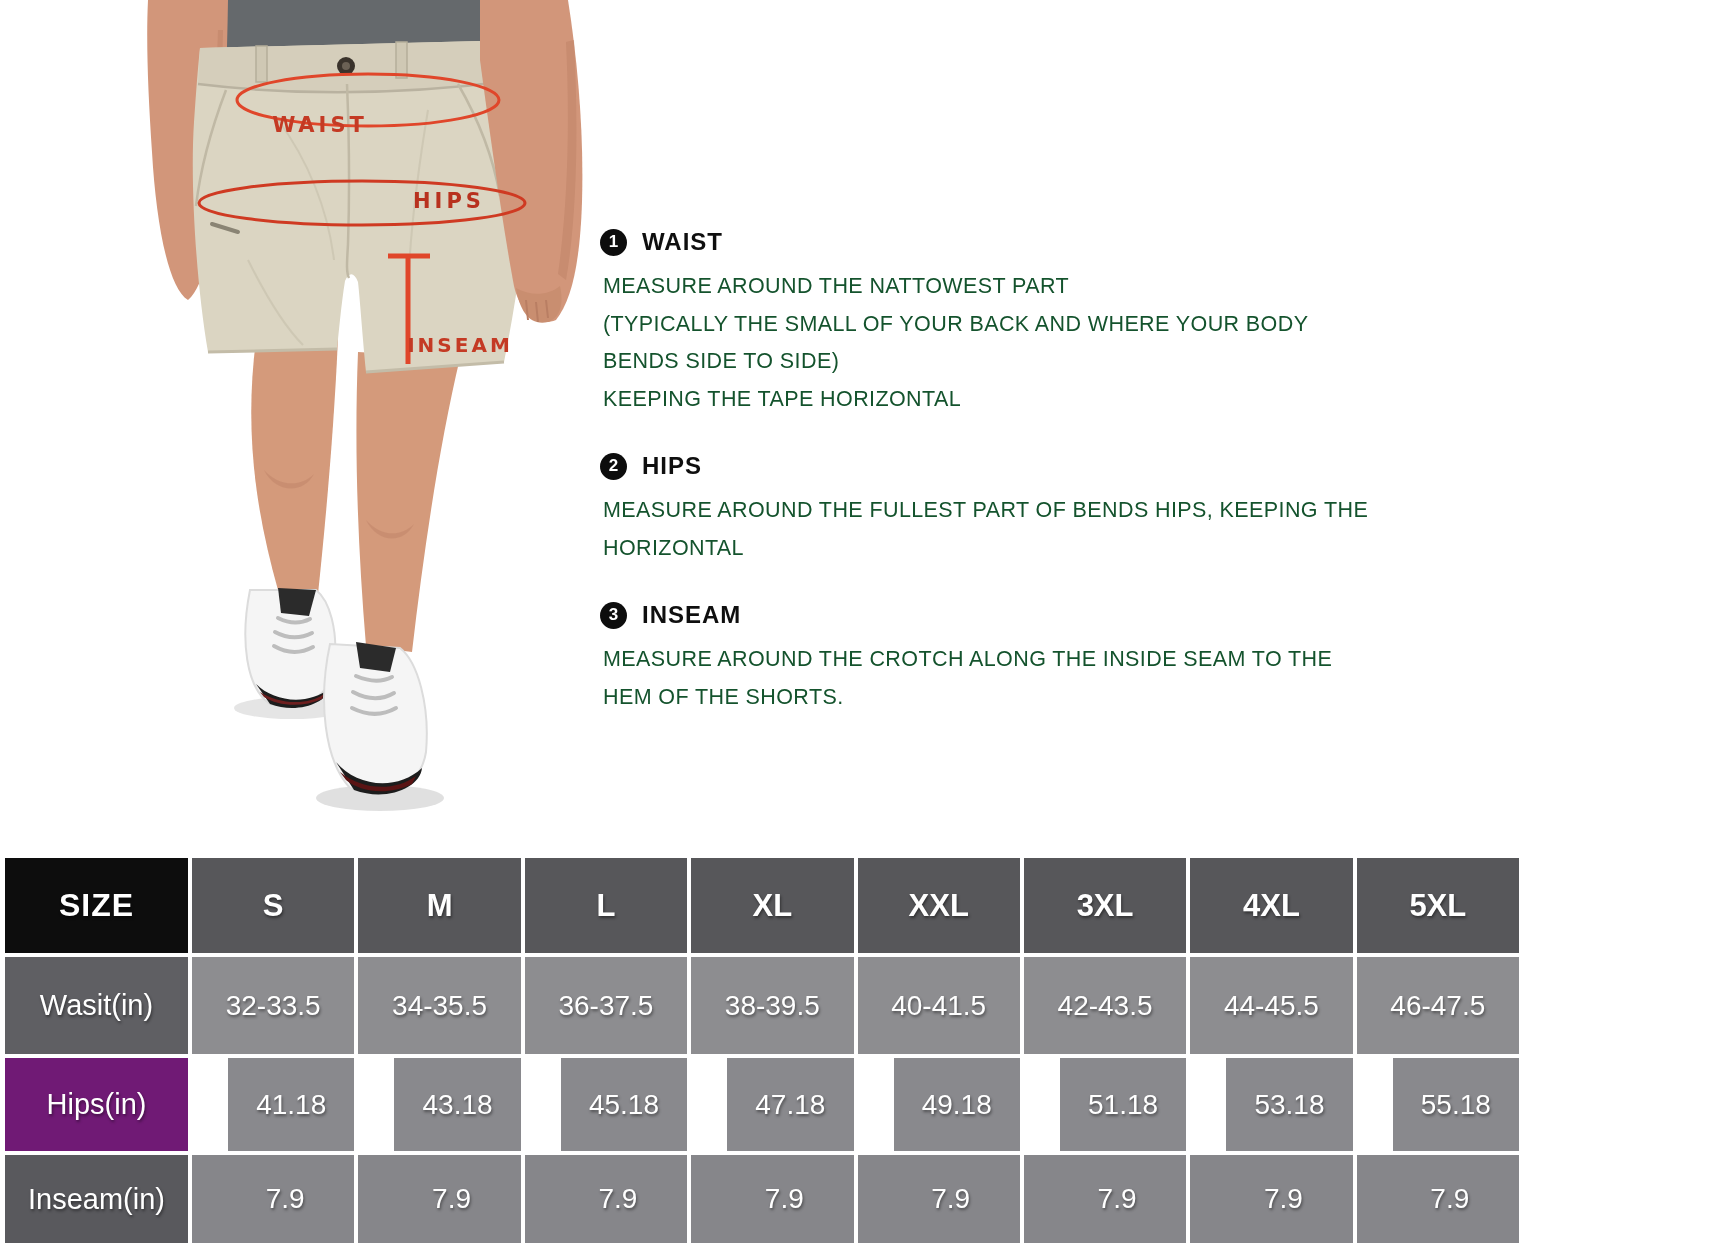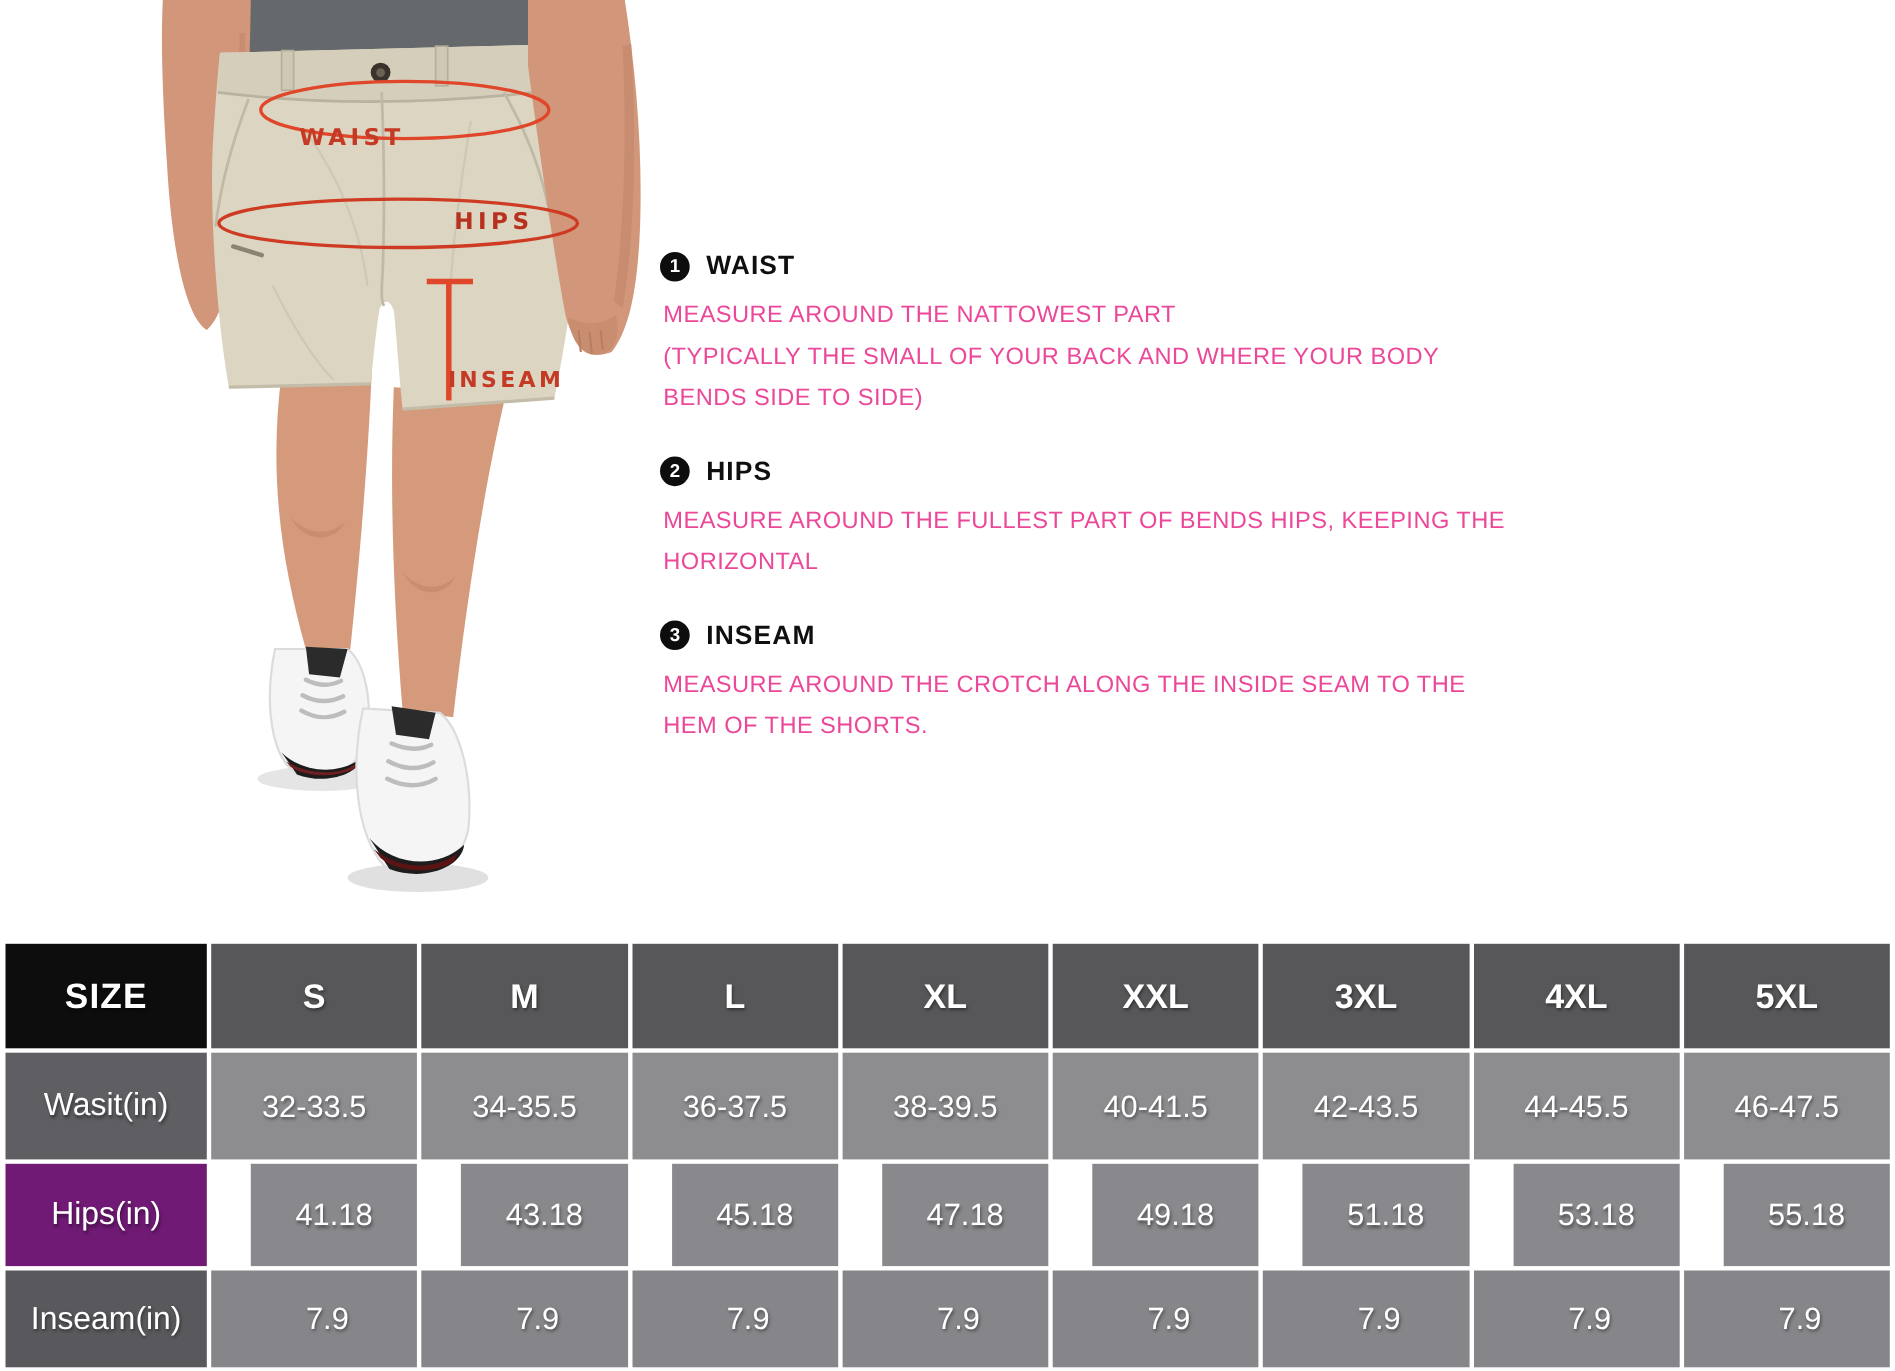--- a/index.html
+++ b/index.html
@@ -11,25 +11,25 @@
 
   
   .instructions{position:absolute;left:600px;top:228px;width:800px;}
   .instr-section{margin-bottom:34px;}
   .instr-heading{display:flex;align-items:center;gap:15px;margin-bottom:12px;}
   .num-bullet{width:27px;height:27px;border-radius:50%;background:#0d0d0d;color:#ffffff;
               display:flex;align-items:center;justify-content:center;
               font-size:17px;font-weight:bold;flex:0 0 27px;}
   .instr-title{font-size:24px;font-weight:bold;color:#0f0f0f;letter-spacing:1px;}
   .instr-lines{margin-left:3px;}
-  .instr-line{font-size:21.5px;line-height:37.5px;color:#ec4899;letter-spacing:0.4px;
+  .instr-line{font-size:21.5px;line-height:37.5px;color:#14532d;letter-spacing:0.4px;
               white-space:nowrap;}
 
   
-  .size-table{position:absolute;left:5px;top:858px;width:1713px;height:385px;
+  .size-table{position:absolute;left:5px;top:858px;width:1514px;height:385px;
               display:grid;grid-template-columns:183px repeat(8,1fr);
               grid-template-rows:95px 97px 93px 88px;gap:4px;background:#ffffff;}
   .cell{display:flex;align-items:center;justify-content:center;color:#ffffff;
         text-shadow:1px 2px 3px rgba(0,0,0,0.45);}
   .cell.h-size{background:#0d0d0d;font-size:32px;font-weight:bold;letter-spacing:1px;}
   .cell.h-col{background:#57575a;font-size:31px;font-weight:bold;}
   .cell.r-label{background:#5f5f63;font-size:29px;font-weight:500;}
   .cell.r-label.r2{background:#701a75;text-align:right;}
   .cell.r-label.r3{background:#59595d;}
   .cell.val{background:#8d8d90;font-size:28px;font-weight:500;}
@@ -118,20 +118,21 @@
 
     <div class="instr-section">
       <div class="instr-heading">
         <div class="num-bullet">1</div>
         <div class="instr-title">WAIST</div>
       </div>
       <div class="instr-lines">
         <div class="instr-line">MEASURE AROUND THE NATTOWEST PART</div>
         <div class="instr-line">(TYPICALLY THE SMALL OF YOUR BACK AND WHERE YOUR BODY</div>
         <div class="instr-line">BENDS SIDE TO SIDE)</div>
+        <div class="instr-line">KEEPING THE TAPE HORIZONTAL</div>
       </div>
     </div>
 
     <div class="instr-section">
       <div class="instr-heading">
         <div class="num-bullet">2</div>
         <div class="instr-title">HIPS</div>
       </div>
       <div class="instr-lines">
         <div class="instr-line">MEASURE AROUND THE FULLEST PART OF BENDS HIPS, KEEPING THE</div>

